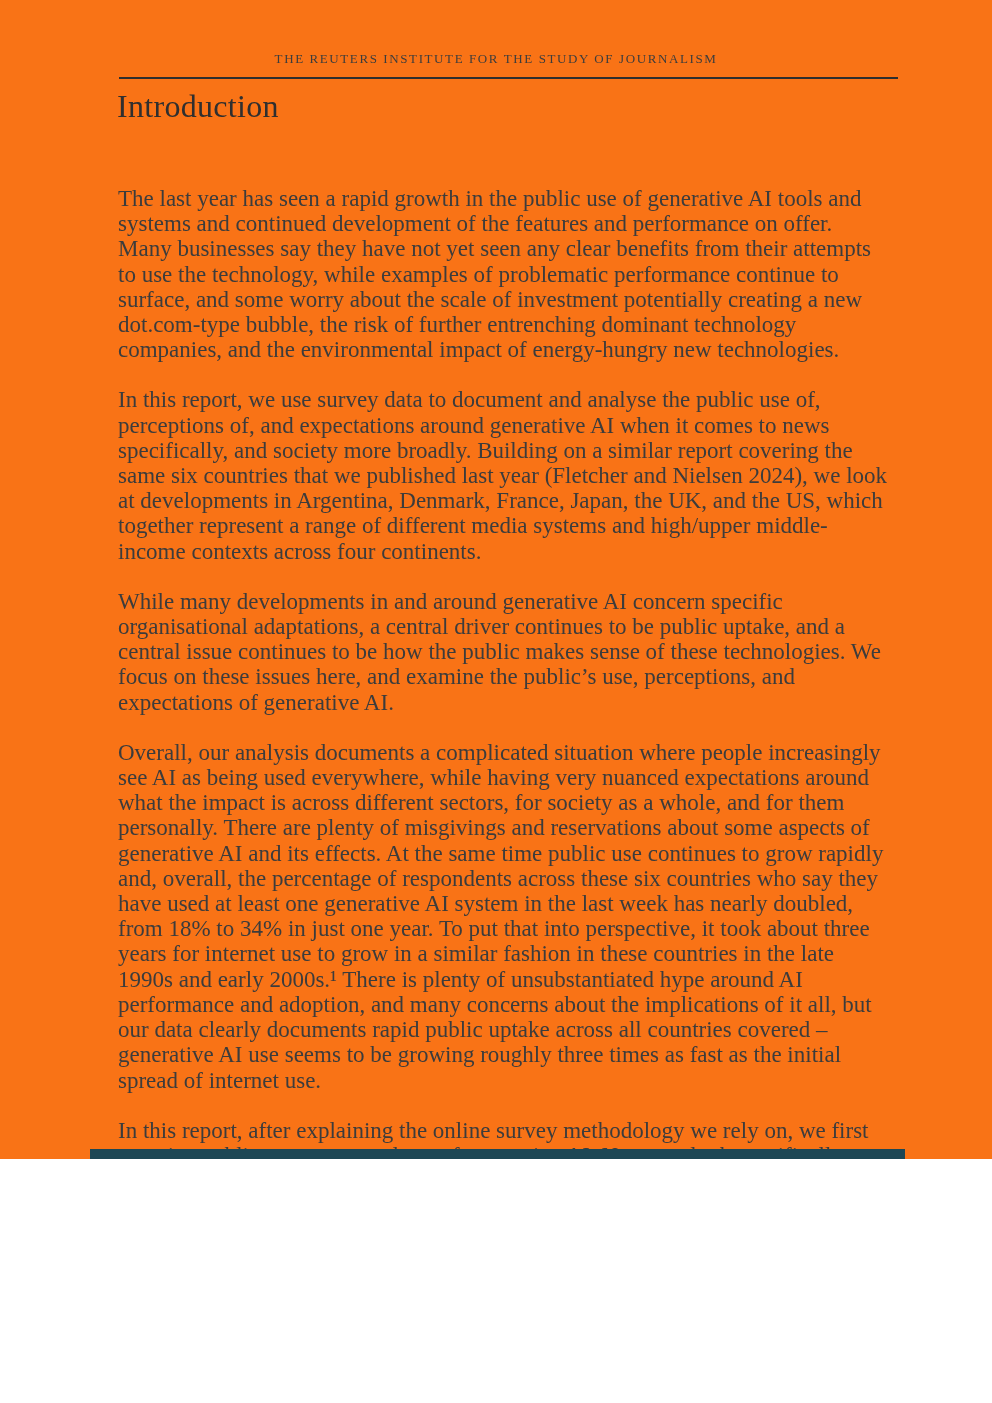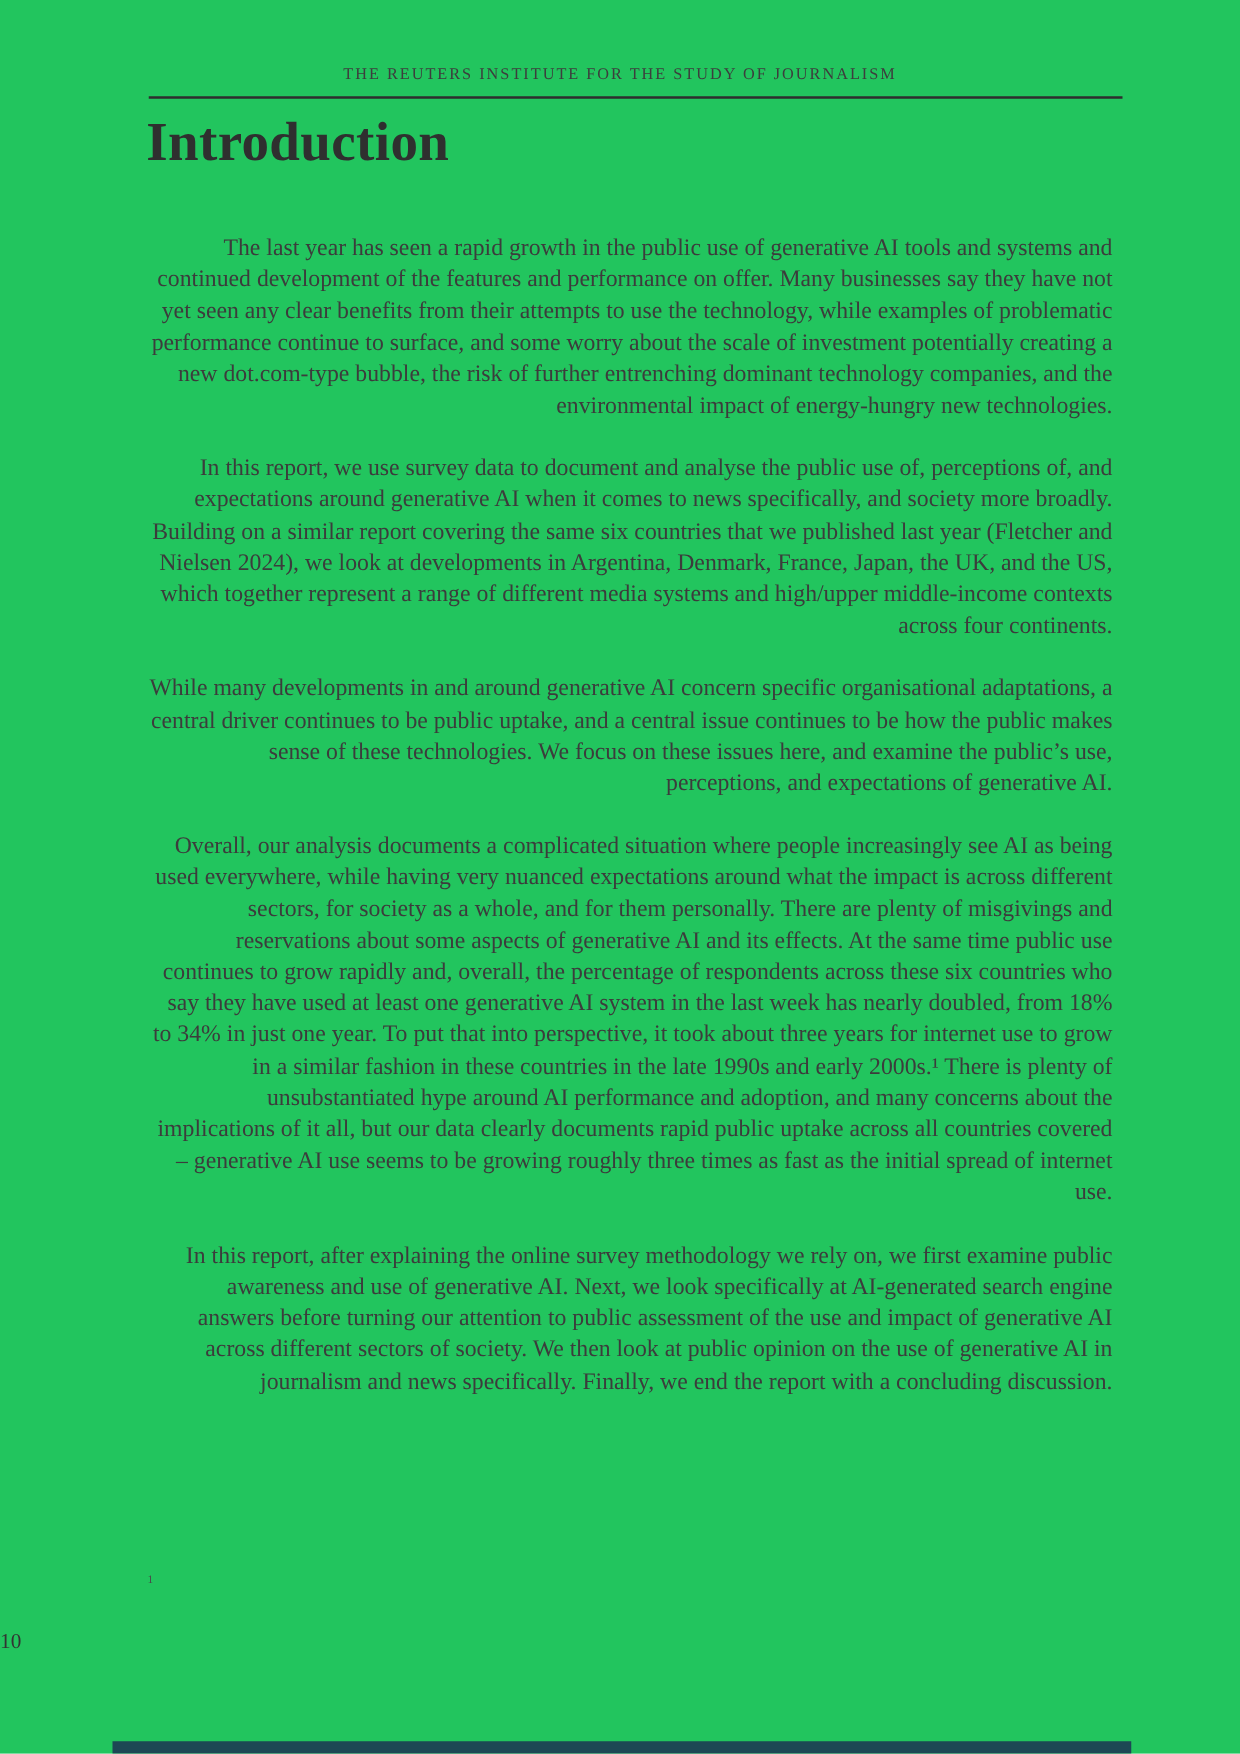--- a/index.html
+++ b/index.html
@@ -1,20 +1,20 @@
 <!DOCTYPE html>
 <html><head>
 <meta charset="utf-8">
 <style>
   html, body { margin: 0; padding: 0; background: #ffffff; }
   .page {
     position: relative;
     width: 992px;
-    height: 1403px;
-    background: #22c55e;
+    height: 1159px;
+    background: #f97316;
     overflow: hidden;
     font-family: "Liberation Serif", "DejaVu Serif", serif;
   }
   .running-head {
     position: absolute;
     top: 51px; left: 0; right: 0;
     text-align: center;
     font-size: 13px;
     letter-spacing: 1.6px;
     color: #3d3d3d;
@@ -25,33 +25,33 @@
     top: 77px; left: 119px;
     width: 779px; height: 0;
     border: none;
     border-top: 2px solid #2e2e2e;
     margin: 0;
   }
   .page-title {
     position: absolute;
     top: 88px; left: 117px;
     margin: 0;
-    font-size: 44px;
-    font-weight: 700;
+    font-size: 32px;
+    font-weight: 400;
     letter-spacing: 0.3px;
     color: #2f2f2f;
   }
   .body-text {
     position: absolute;
     top: 186px; left: 118px;
     width: 772px;
-    font-size: 19px;
+    font-size: 23px;
     line-height: 25.2px;
     color: #3c3c3c;
-    text-align: right;
+    text-align: left;
     font-family: Liberation Serif, serif;
   }
   .body-text p { margin: 0 0 25px 0; }
   .footnote {
     position: absolute;
     top: 1257px; left: 118px;
     width: 782px;
     font-size: 12.5px;
     line-height: 15.5px;
     color: #4a4a4a;

